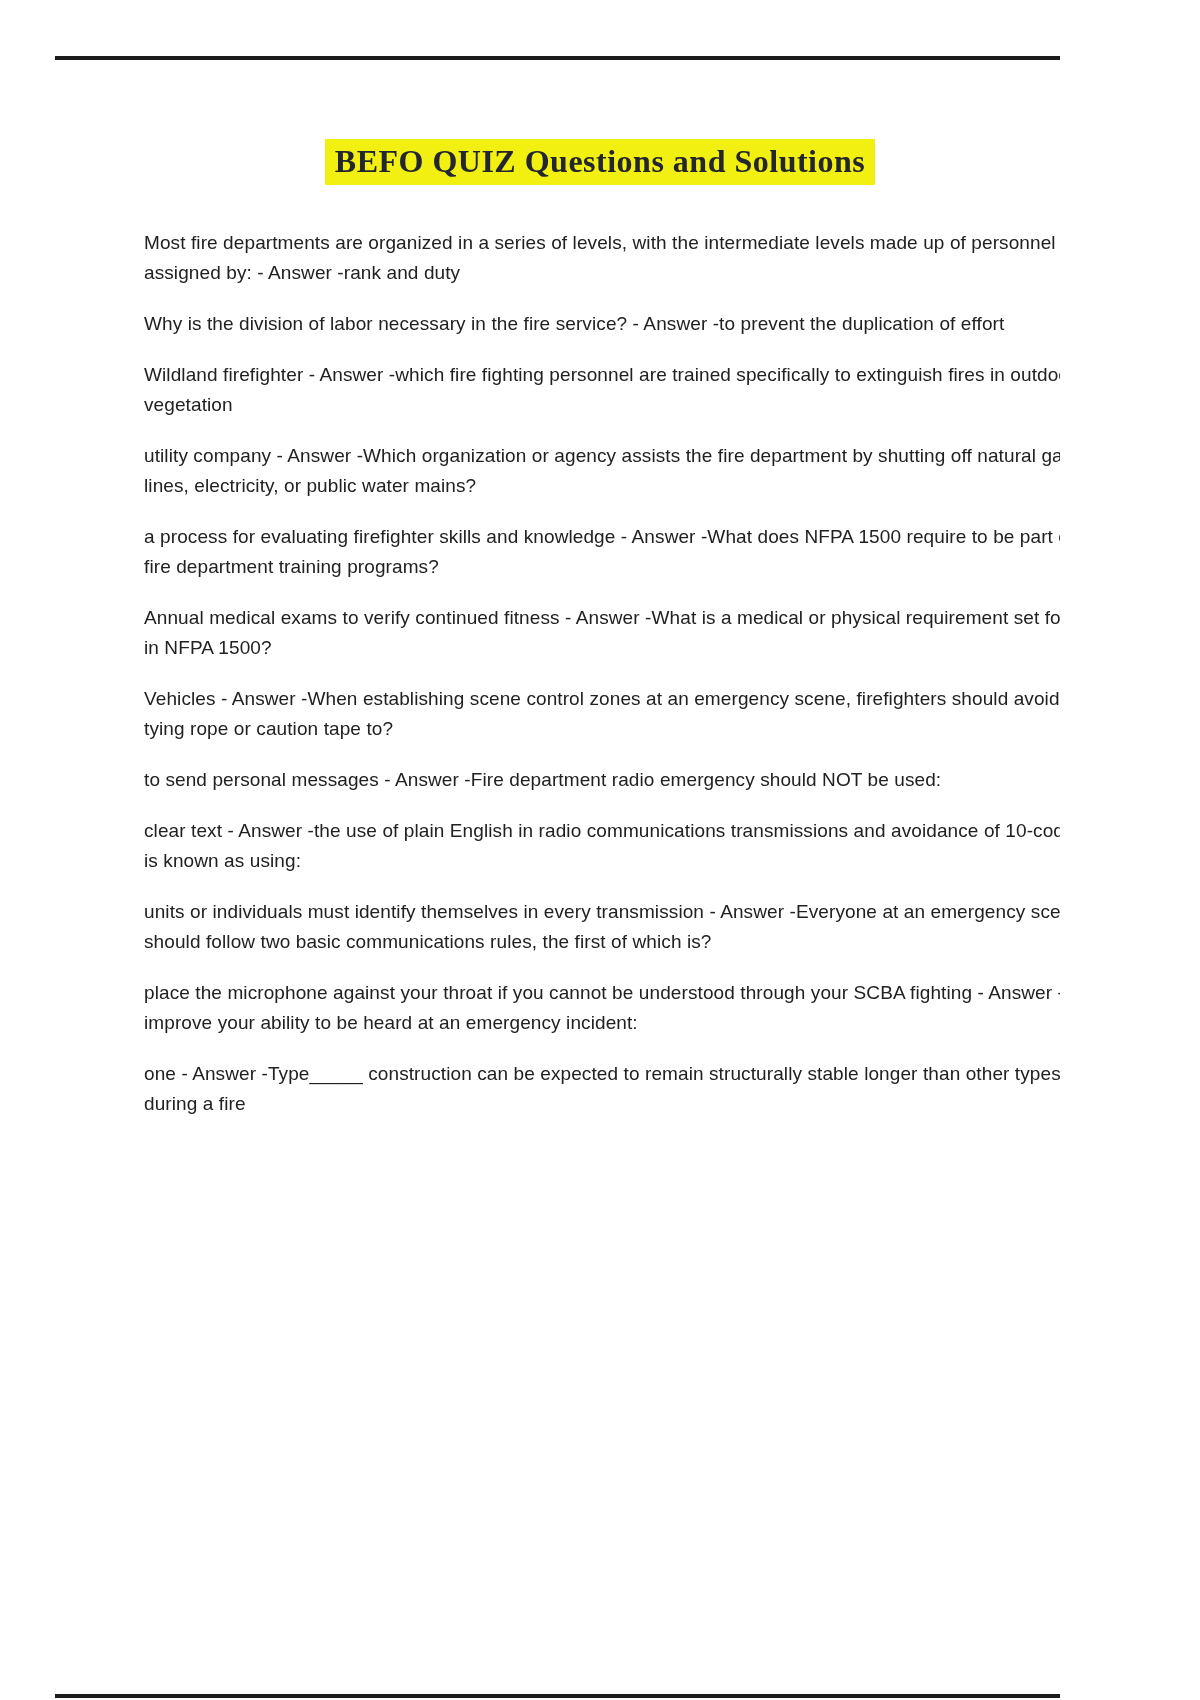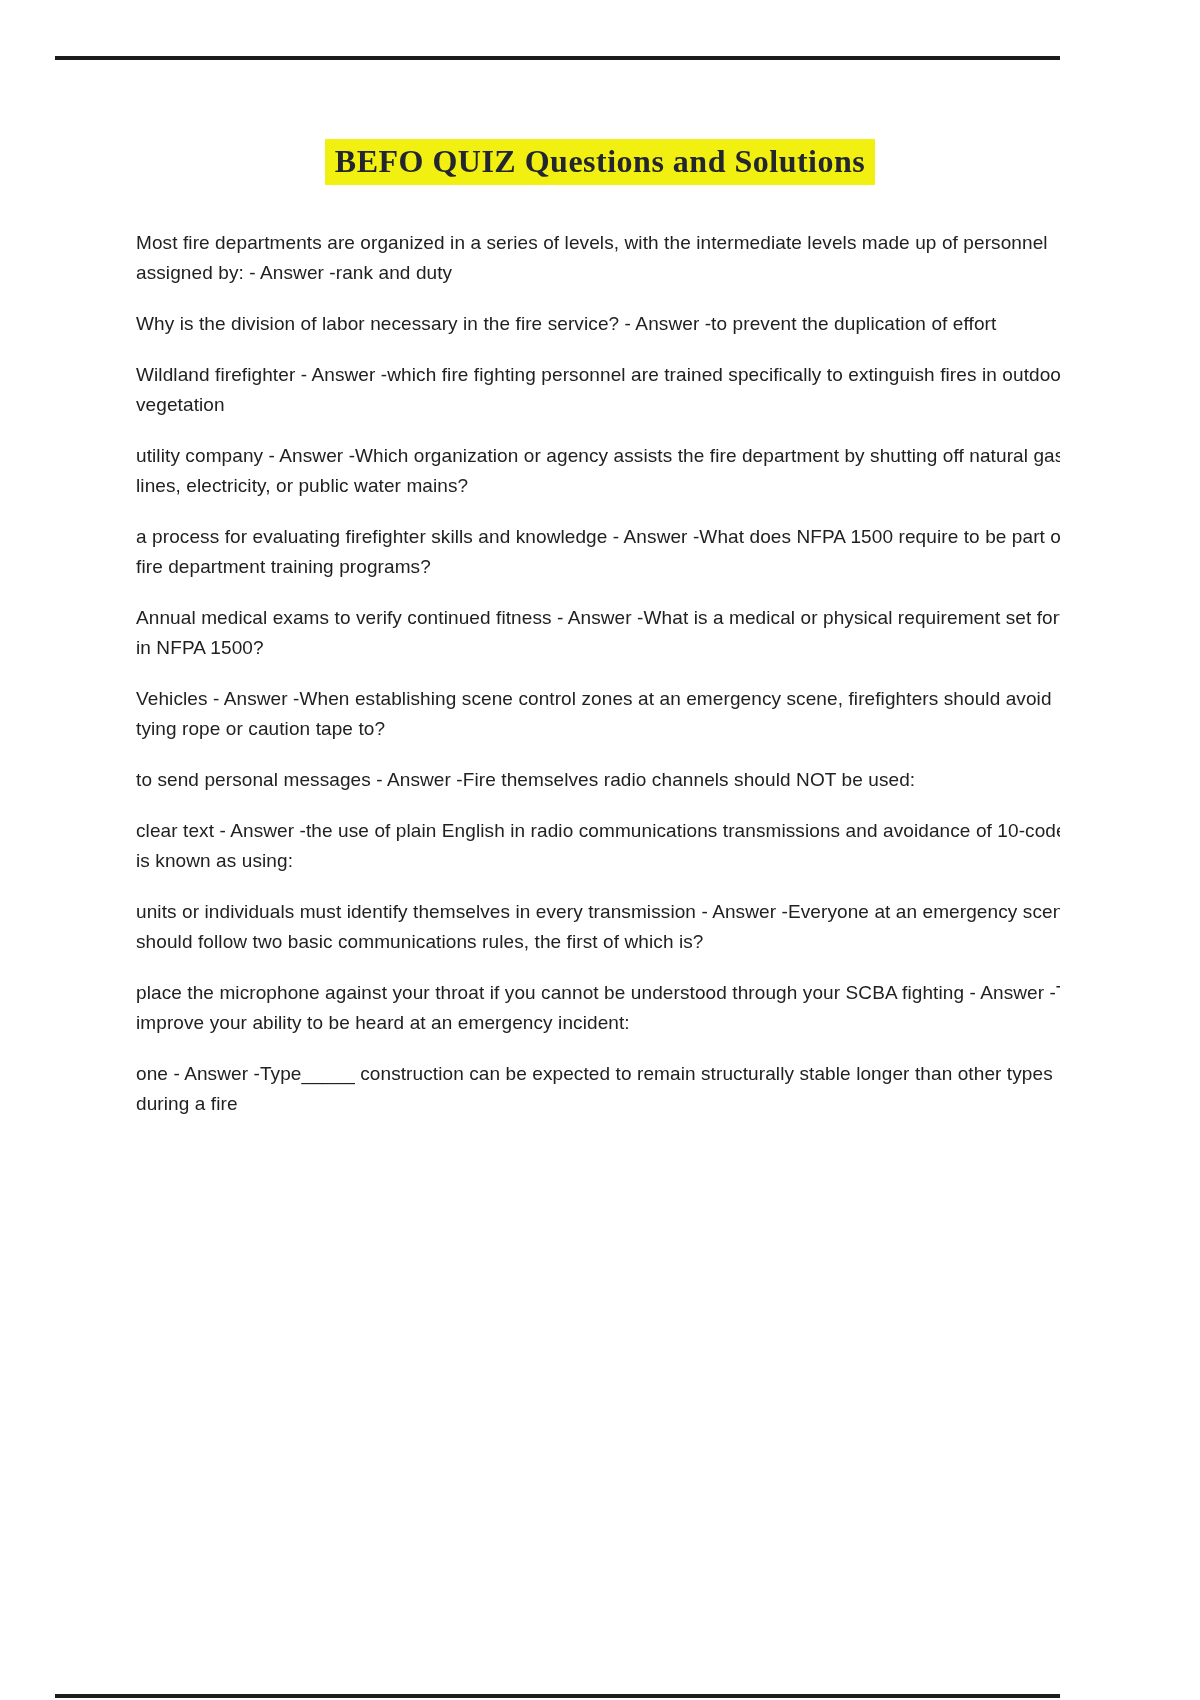--- a/index.html
+++ b/index.html
@@ -38,21 +38,21 @@
     font-family: "Liberation Serif", "DejaVu Serif", serif;
     font-weight: bold;
     font-size: 32px;
     line-height: 1.0;
     padding: 6px 10px 8px 10px;
     letter-spacing: 0.5px;
   }
   .content {
     position: absolute;
     top: 228px;
-    left: 136px;
+    left: 144px;
     width: 948px;
   }
   .content p {
     margin: 0 0 21px 0;
     color: #212121;
     font-size: 19px;
     line-height: 30px;
     letter-spacing: 0.1px;
   }
 </style>
@@ -68,21 +68,21 @@
   </div>
 
   <div class="content">
     <p>Most fire departments are organized in a series of levels, with the intermediate levels made up of personnel assigned by: - Answer -rank and duty</p>
     <p>Why is the division of labor necessary in the fire service? - Answer -to prevent the duplication of effort</p>
     <p>Wildland firefighter - Answer -which fire fighting personnel are trained specifically to extinguish fires in outdoor vegetation</p>
     <p>utility company - Answer -Which organization or agency assists the fire department by shutting off natural gas lines, electricity, or public water mains?</p>
     <p>a process for evaluating firefighter skills and knowledge - Answer -What does NFPA 1500 require to be part of fire department training programs?</p>
     <p>Annual medical exams to verify continued fitness - Answer -What is a medical or physical requirement set forth in NFPA 1500?</p>
     <p>Vehicles - Answer -When establishing scene control zones at an emergency scene, firefighters should avoid tying rope or caution tape to?</p>
-    <p>to send personal messages - Answer -Fire themselves radio channels should NOT be used:</p>
+    <p>to send personal messages - Answer -Fire department radio emergency should NOT be used:</p>
     <p>clear text - Answer -the use of plain English in radio communications transmissions and avoidance of 10-codes is known as using:</p>
     <p>units or individuals must identify themselves in every transmission - Answer -Everyone at an emergency scene should follow two basic communications rules, the first of which is?</p>
     <p>place the microphone against your throat if you cannot be understood through your SCBA fighting - Answer -To improve your ability to be heard at an emergency incident:</p>
     <p>one - Answer -Type_____ construction can be expected to remain structurally stable longer than other types during a fire</p>
   </div>
 
   <div class="rule rule-bottom"></div>
 
 </div>
 

